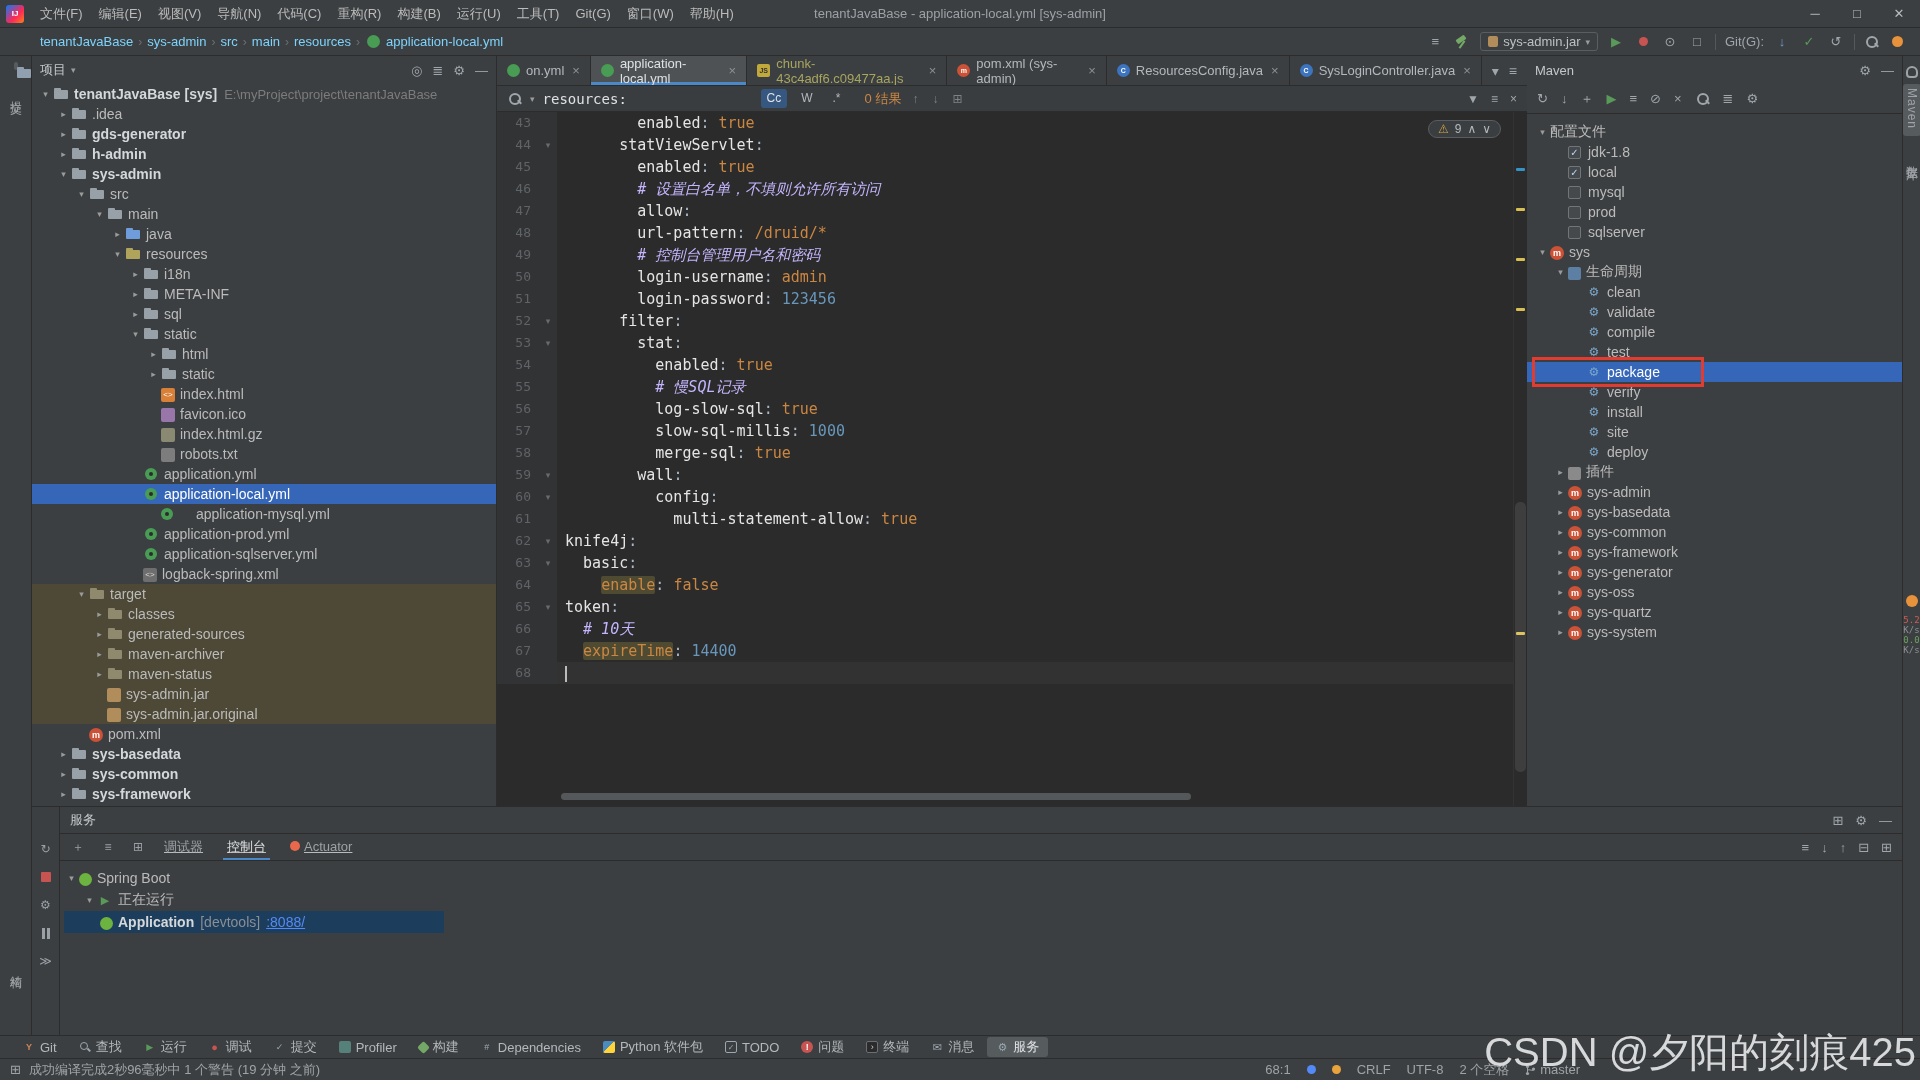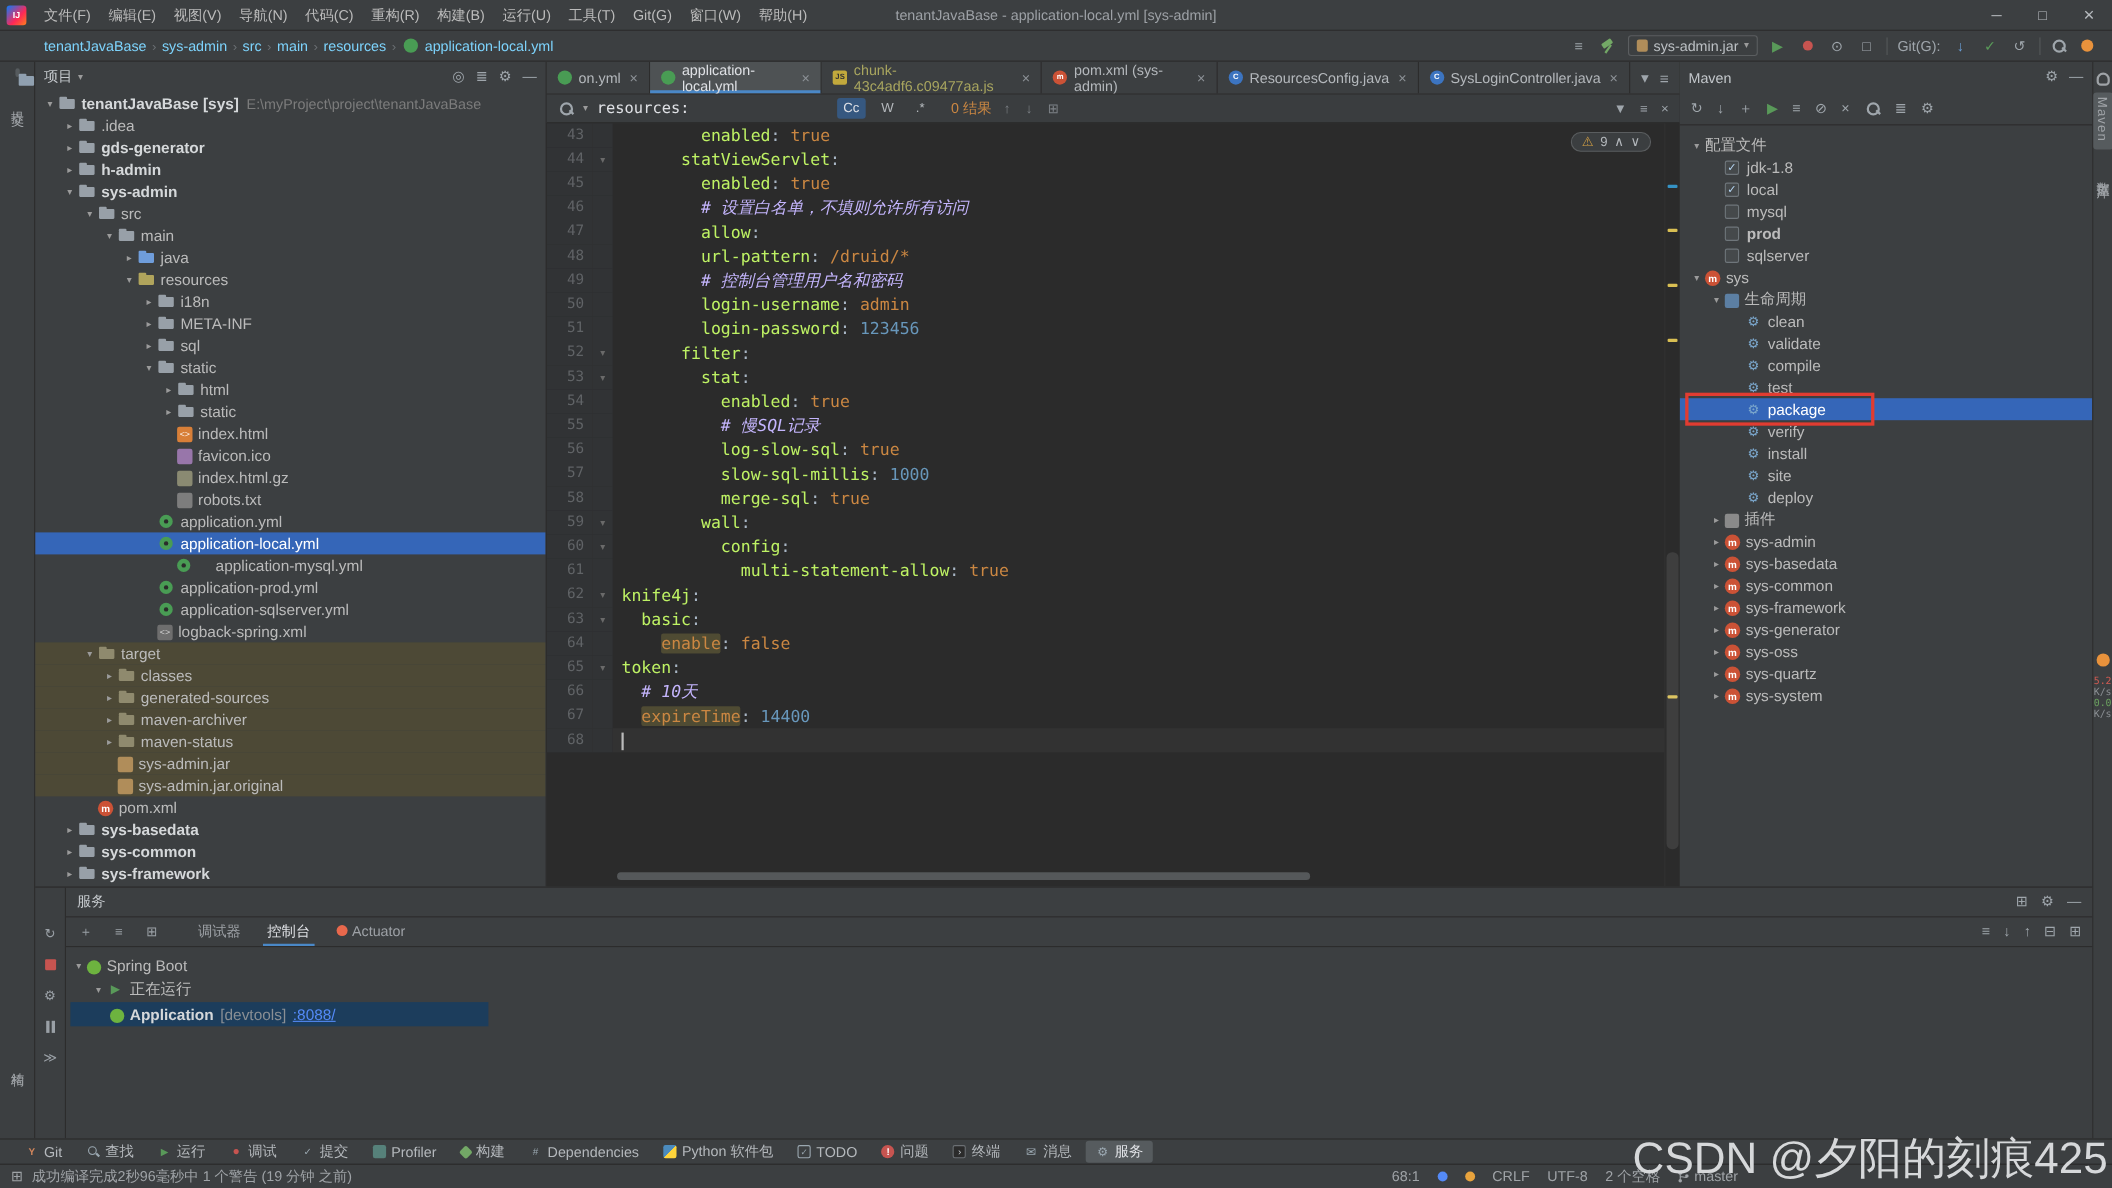--- a/index.html
+++ b/index.html
@@ -118,21 +118,21 @@
 #find-right{margin-left:auto;display:flex;gap:12px;color:#9fa6ac;font-size:12px;align-items:center;}
 
 #editor-body{position:relative;flex:1;overflow:hidden;}
 .cline{display:flex;height:22px;}
 .gnum{width:42px;flex:none;text-align:right;padding-right:8px;color:#606366;background:#313335;
   font:13px/22px "DejaVu Sans Mono",monospace;}
 .gfold{width:18px;flex:none;background:#313335;color:#6a6a6a;font-size:9px;text-align:center;line-height:22px;}
 .ltext{flex:1;white-space:pre;font:15px/22px "DejaVu Sans Mono",monospace;padding-left:8px;color:#a9b7c6;}
 .caretline .ltext{background:#323232;}
 .caret{display:inline-block;width:2px;height:16px;background:#bbbbbb;vertical-align:middle;}
-.seg-k{color:#bef264;}
+.seg-k{color:#e5e5e5;}
 .seg-v{color:#cb8742;}
 .seg-n{color:#6897bb;}
 .seg-c{color:#c4b5fd;font-style:italic;}
 .seg-w{color:#a9b7c6;}
 .seg-hl{color:#cb8742;background:#4f4b33;border-radius:2px;}
 #inspect-widget{position:absolute;top:8px;right:26px;background:#3b3e40;border:1px solid #5a5d5f;border-radius:11px;
   padding:1px 9px;display:flex;align-items:center;gap:6px;font-size:12px;color:#b4b8bc;}
 #inspect-widget .warn{color:#d9a343;}
 #err-stripe{position:absolute;right:0;top:0;bottom:0;width:14px;background:#2b2b2b;border-left:1px solid #333;}
 .etick{position:absolute;right:2px;width:9px;height:3px;background:#d9bf53;border-radius:1px;}
@@ -730,21 +730,21 @@
       <div class="trow" style="padding-left: 26px;">
         <span class="arrow"></span>
         <span class="cbx">✓</span>
         <span class="tlabel">local</span>
       </div>
       <div class="trow" style="padding-left: 26px;">
         <span class="arrow"></span>
         <span class="cbx"></span>
         <span class="tlabel">mysql</span>
       </div>
-      <div class="trow" style="padding-left: 26px; font-weight: bold;">
+      <div class="trow" style="padding-left: 26px;">
         <span class="arrow"></span>
         <span class="cbx"></span>
         <span class="tlabel">prod</span>
       </div>
       <div class="trow" style="padding-left: 26px;">
         <span class="arrow"></span>
         <span class="cbx"></span>
         <span class="tlabel">sqlserver</span>
       </div>
       <div class="trow" style="padding-left: 8px;">
@@ -868,21 +868,21 @@
       <span id="svc-head-right">
         <span>⊞</span>
         <span>⚙</span>
         <span>―</span>
       </span>
     </div>
     <div id="svc-toolbar">
       <span class="svc-sic">＋</span>
       <span class="svc-sic">≡</span>
       <span class="svc-sic">⊞</span>
-      <span id="svc-tabs" style="display:flex;gap:16px;margin-left:16px;">
+      <span id="svc-tabs" style="display:flex;gap:16px;text-decoration:underline;">
           <span class="svc-tab">调试器</span>
           <span class="svc-tab active">控制台</span>
           <span class="svc-tab"><span class="actuator-dot"></span>Actuator</span>
         </span>
       <span id="svc-tools-right">
         <span>≡</span>
         <span>↓</span>
         <span>↑</span>
         <span>⊟</span>
         <span>⊞</span>

